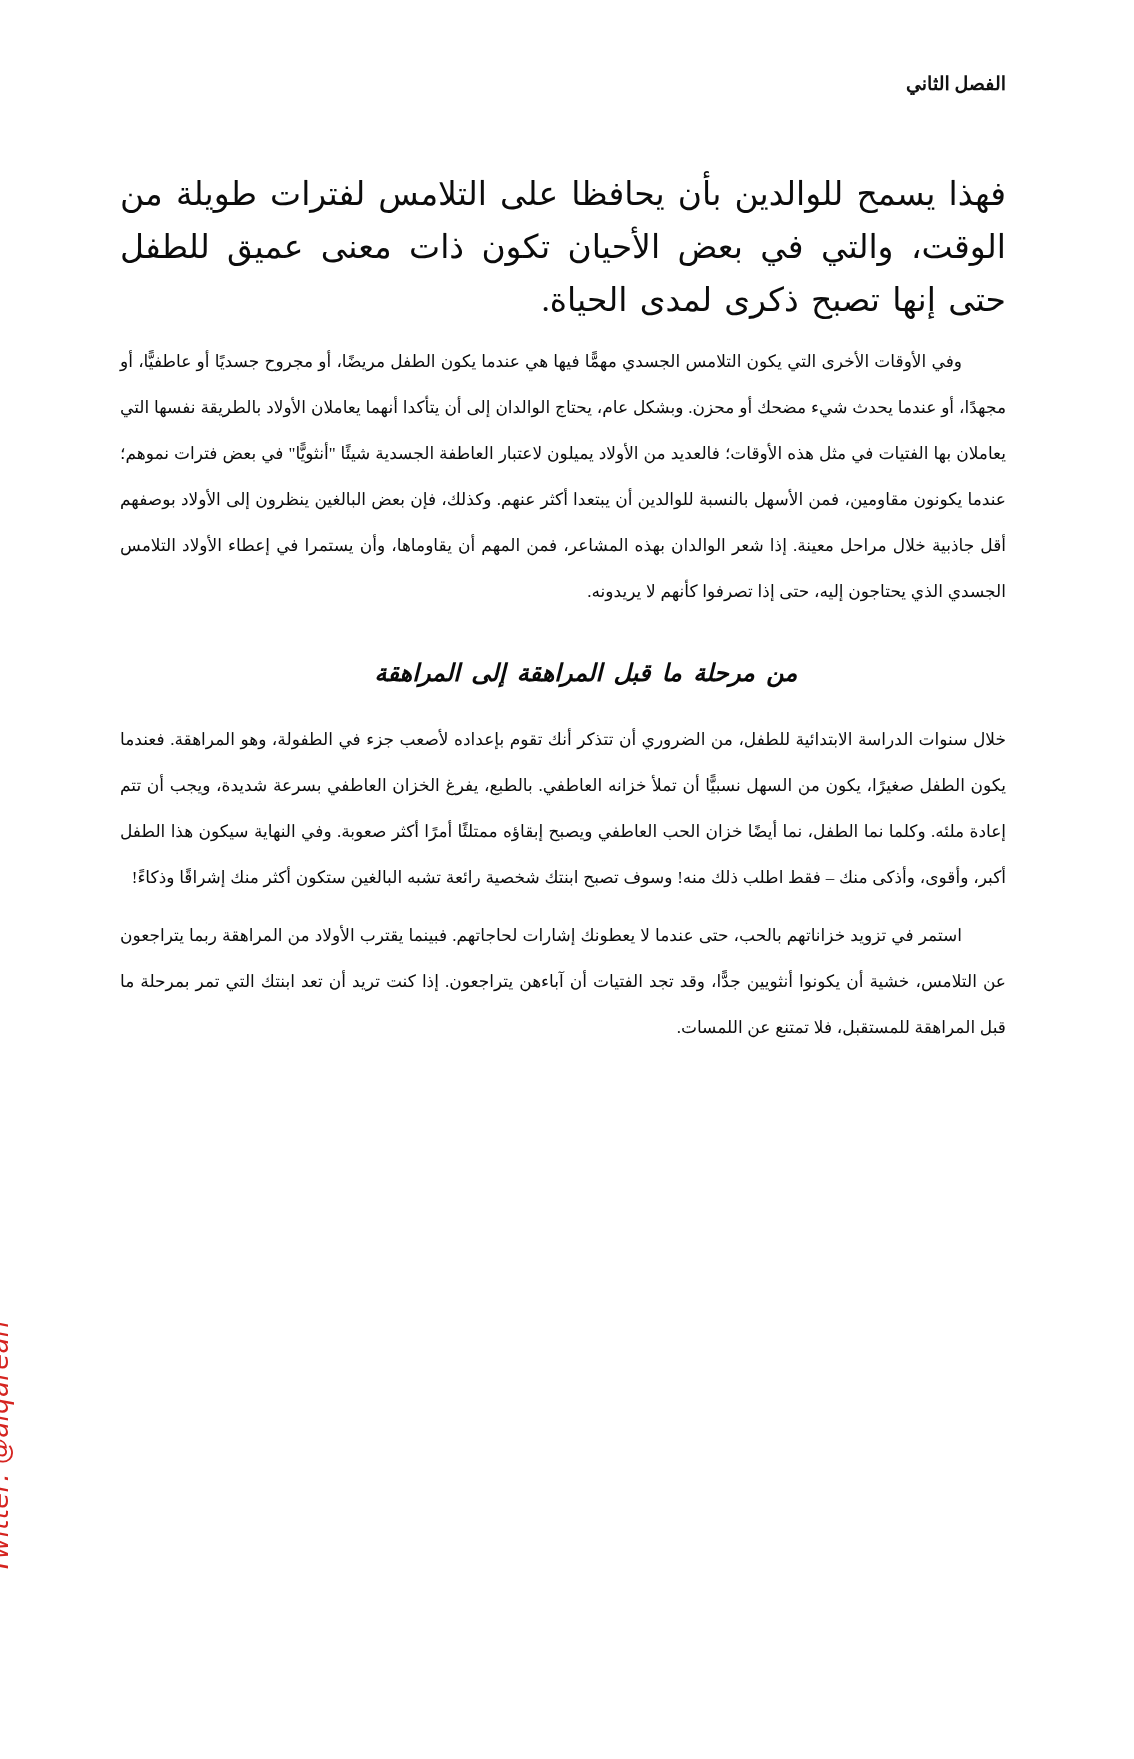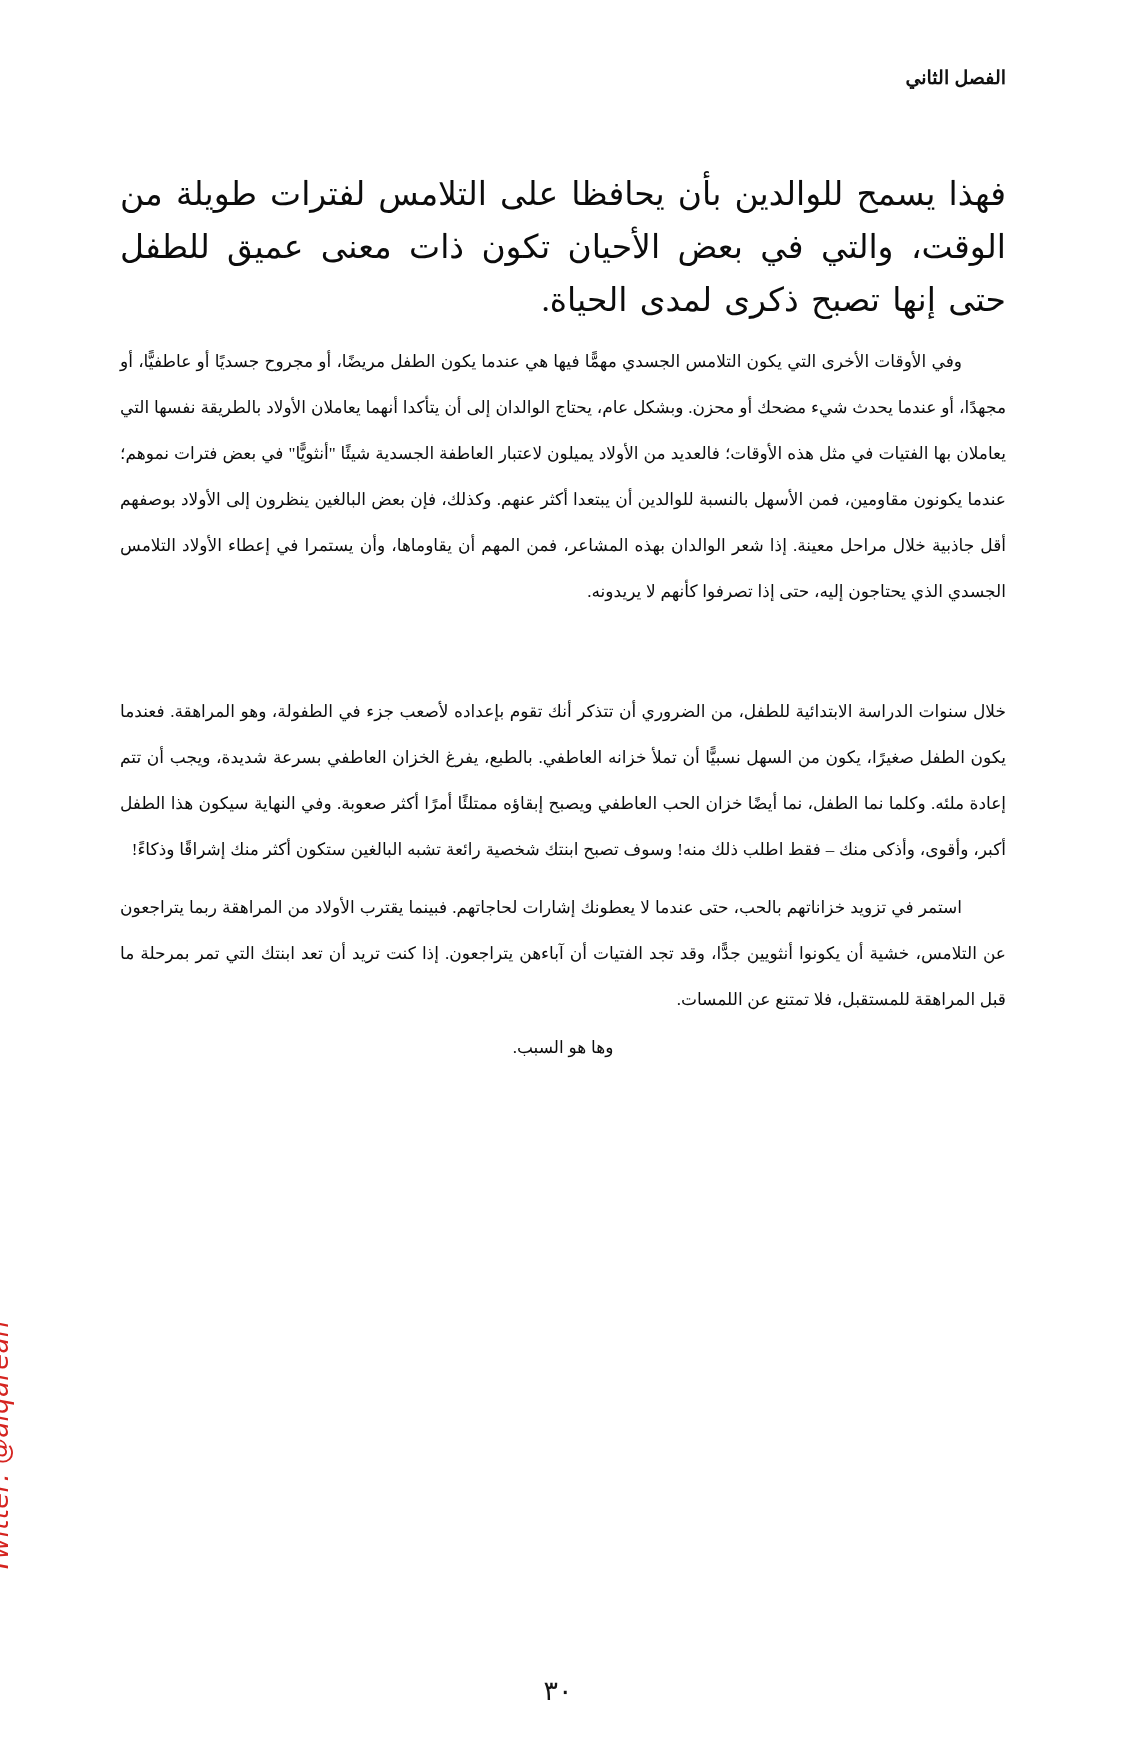--- a/index.html
+++ b/index.html
@@ -15,23 +15,23 @@
     height: 1759px;
     background: #ffffff;
     overflow: hidden;
     font-family: "DejaVu Sans", "Liberation Sans", sans-serif;
     box-sizing: border-box;
   }
 
   
   .running-head {
     position: absolute;
-    top: 66px;
+    top: 72px;
     right: 128px;
-    font-family: Liberation Sans, sans-serif;
+    font-family: Liberation Serif, serif;
     font-size: 19px;
     font-weight: 700;
     color: #111111;
     letter-spacing: 0.2px;
     direction: rtl;
     white-space: nowrap;
   }
 
   
   .text-column {
@@ -153,31 +153,30 @@
   <div class="text-column">
 
     <p class="para loose">فهذا يسمح للوالدين بأن يحافظا على التلامس لفترات طويلة من الوقت، والتي في بعض الأحيان تكون ذات معنى عميق للطفل حتى إنها تصبح ذكرى لمدى الحياة.</p>
 
     <div class="spacer-sm"></div>
 
     <p class="para dense indent">وفي الأوقات الأخرى التي يكون التلامس الجسدي مهمًّا فيها هي عندما يكون الطفل مريضًا، أو مجروح جسديًا أو عاطفيًّا، أو مجهدًا، أو عندما يحدث شيء مضحك أو محزن. وبشكل عام، يحتاج الوالدان إلى أن يتأكدا أنهما يعاملان الأولاد بالطريقة نفسها التي يعاملان بها الفتيات في مثل هذه الأوقات؛ فالعديد من الأولاد يميلون لاعتبار العاطفة الجسدية شيئًا "أنثويًّا" في بعض فترات نموهم؛ عندما يكونون مقاومين، فمن الأسهل بالنسبة للوالدين أن يبتعدا أكثر عنهم. وكذلك، فإن بعض البالغين ينظرون إلى الأولاد بوصفهم أقل جاذبية خلال مراحل معينة. إذا شعر الوالدان بهذه المشاعر، فمن المهم أن يقاوماها، وأن يستمرا في إعطاء الأولاد التلامس الجسدي الذي يحتاجون إليه، حتى إذا تصرفوا كأنهم لا يريدونه.</p>
 
     <div class="spacer-lg"></div>
 
+    <h2 class="section-heading">من مرحلة ما قبل المراهقة إلى المراهقة</h2>
 
     <div class="spacer-md"></div>
 
     <p class="para dense">خلال سنوات الدراسة الابتدائية للطفل، من الضروري أن تتذكر أنك تقوم بإعداده لأصعب جزء في الطفولة، وهو المراهقة. فعندما يكون الطفل صغيرًا، يكون من السهل نسبيًّا أن تملأ خزانه العاطفي. بالطبع، يفرغ الخزان العاطفي بسرعة شديدة، ويجب أن تتم إعادة ملئه. وكلما نما الطفل، نما أيضًا خزان الحب العاطفي ويصبح إبقاؤه ممتلئًا أمرًا أكثر صعوبة. وفي النهاية سيكون هذا الطفل أكبر، وأقوى، وأذكى منك – فقط اطلب ذلك منه! وسوف تصبح ابنتك شخصية رائعة تشبه البالغين ستكون أكثر منك إشراقًا وذكاءً!</p>
 
     <div class="spacer-sm"></div>
 
     <p class="para dense indent">استمر في تزويد خزاناتهم بالحب، حتى عندما لا يعطونك إشارات لحاجاتهم. فبينما يقترب الأولاد من المراهقة ربما يتراجعون عن التلامس، خشية أن يكونوا أنثويين جدًّا، وقد تجد الفتيات أن آباءهن يتراجعون. إذا كنت تريد أن تعد ابنتك التي تمر بمرحلة ما قبل المراهقة للمستقبل، فلا تمتنع عن اللمسات.</p>
 
-    <p class="para dense last-center">وها هو السبب.</p>
 
   </div>
 
   <div class="margin-credit">Twitter: @alqareah</div>
 
-  <div class="page-number">٣٠</div>
 
 
 </div>
 
 </body></html>

